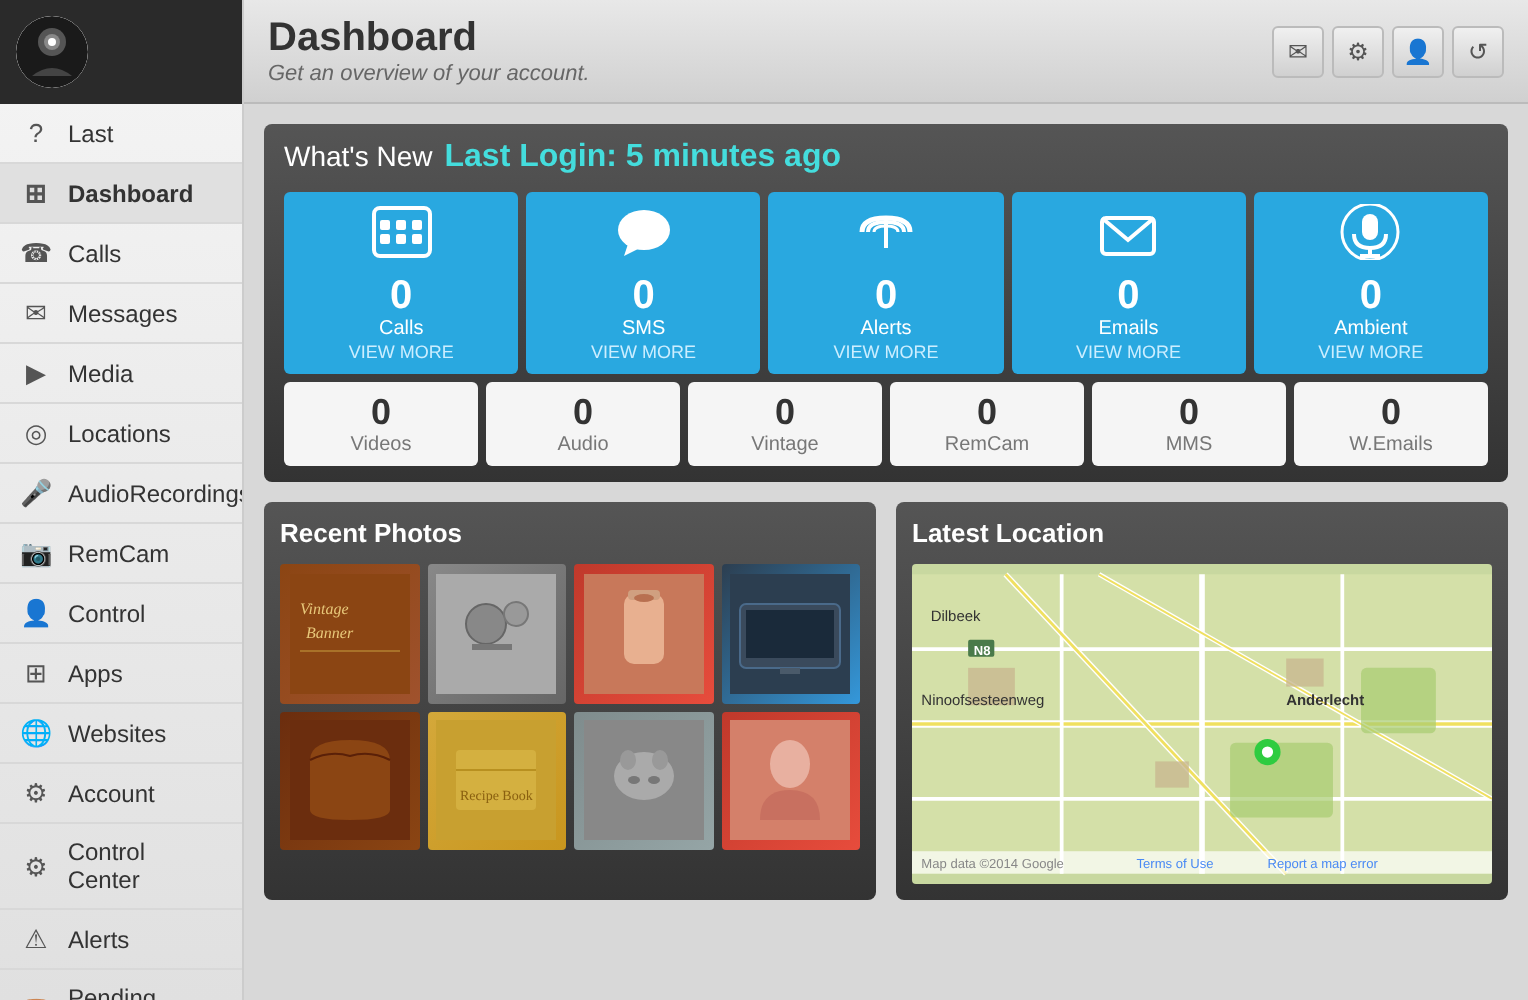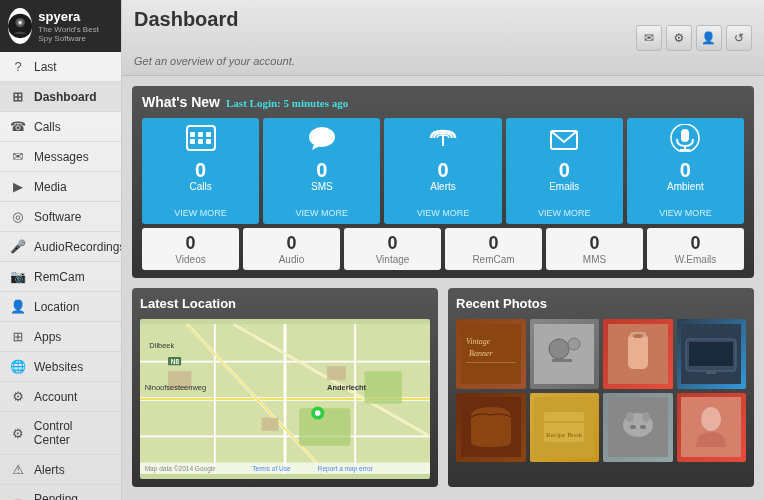--- a/index.html
+++ b/index.html
@@ -58,21 +58,21 @@
     
     #topbar {
       background: linear-gradient(to bottom, #e8e8e8, #d0d0d0);
       padding: 8px 12px;
       display: flex;
       align-items: center;
       justify-content: space-between;
       border-bottom: 1px solid #bbb;
     }
     #page-title-area h1 { font-size: 20px; color: #333; font-weight: bold; }
-    #page-subtitle { font-size: 11px; color: #666; font-style: italic; margin-top: 24px; }
+    #page-subtitle { font-size: 11px; color: #666; font-style: italic; }
     #topbar-icons { display: flex; gap: 4px; }
     .topbar-btn {
       width: 26px; height: 26px;
       background: linear-gradient(to bottom, #f0f0f0, #d0d0d0);
       border: 1px solid #bbb;
       border-radius: 3px;
       display: flex; align-items: center; justify-content: center;
       cursor: pointer; font-size: 12px; color: #555;
     }
 
@@ -86,39 +86,39 @@
       gap: 10px;
     }
 
     
     #whats-new {
       background: linear-gradient(to bottom, #555, #333);
       border-radius: 4px;
       padding: 8px 10px;
     }
     #whats-new-header { display: flex; align-items: baseline; gap: 6px; margin-bottom: 8px; }
-    #whats-new-title { color: #fff; font-size: 14px; font-weight: bold; text-align: right; }
-    #last-login { color: #4dd; font-size: 11px; font-family: Liberation Serif, serif; }
+    #whats-new-title { color: #fff; font-size: 14px; font-weight: normal; text-align: right; }
+    #last-login { color: #4dd; font-size: 16px; }
     #last-login span { color: #4dd; font-weight: bold; }
 
     .stat-row { display: flex; gap: 4px; margin-bottom: 4px; }
     .stat-box {
       flex: 1;
       background: #29a8e0;
       border-radius: 3px;
       padding: 6px 4px;
       display: flex;
       flex-direction: column;
       align-items: center;
       color: #fff;
     }
     .stat-box-icon { font-size: 22px; margin-bottom: 2px; }
     .stat-box-count { font-size: 20px; font-weight: bold; line-height: 1; }
     .stat-box-label { font-size: 10px; margin-top: 1px; }
-    .stat-view-more { font-size: 9px; color: #cef; margin-top: 16px; cursor: pointer; text-transform: uppercase; }
+    .stat-view-more { font-size: 9px; color: #cef; margin-top: 1px; cursor: pointer; text-transform: uppercase; }
 
     .stat-row-small { display: flex; gap: 4px; }
     .stat-small {
       flex: 1;
       background: #f5f5f5;
       border-radius: 3px;
       padding: 5px 4px;
       display: flex;
       flex-direction: column;
       align-items: center;
@@ -178,24 +178,20 @@
   <div id="logo-area">
     <div id="logo-icon">
       <svg width="36" height="36" viewBox="0 0 36 36">
         <circle cx="18" cy="18" r="18" fill="#1a1a1a"></circle>
         <circle cx="18" cy="13" r="7" fill="#555"></circle>
         <circle cx="18" cy="13" r="4" fill="#888"></circle>
         <circle cx="18" cy="13" r="2" fill="#fff"></circle>
         <path d="M8 30 Q18 22 28 30" fill="#444"></path>
       </svg>
     </div>
-    <div>
-      <div id="logo-text">spyera</div>
-      <div id="logo-sub">The World's Best Spy Software</div>
-    </div>
   </div>
 
   <div class="nav-item">
     <span class="nav-icon">?</span>
     <span>Last</span>
   </div>
   <div class="nav-item active">
     <span class="nav-icon">⊞</span>
     <span>Dashboard</span>
   </div>
@@ -206,33 +202,33 @@
   <div class="nav-item">
     <span class="nav-icon">✉</span>
     <span>Messages</span>
   </div>
   <div class="nav-item">
     <span class="nav-icon">▶</span>
     <span>Media</span>
   </div>
   <div class="nav-item">
     <span class="nav-icon">◎</span>
-    <span>Software</span>
+    <span>Locations</span>
   </div>
   <div class="nav-item">
     <span class="nav-icon">🎤</span>
     <span>AudioRecordings</span>
   </div>
   <div class="nav-item">
     <span class="nav-icon">📷</span>
     <span>RemCam</span>
   </div>
   <div class="nav-item">
     <span class="nav-icon">👤</span>
-    <span>Location</span>
+    <span>Control</span>
   </div>
   <div class="nav-item">
     <span class="nav-icon">⊞</span>
     <span>Apps</span>
   </div>
   <div class="nav-item">
     <span class="nav-icon">🌐</span>
     <span>Websites</span>
   </div>
   <div class="nav-item">
@@ -375,20 +371,90 @@
         </div>
         <div class="stat-small">
           <div class="stat-small-count">0</div>
           <div class="stat-small-label">W.Emails</div>
         </div>
       </div>
     </div>
 
     <div id="bottom-panels">
 
+      <div id="recent-photos">
+        <div id="recent-photos-title">Recent Photos</div>
+        <div class="photo-grid">
+          <div class="photo-thumb photo-thumb-1">
+            <svg width="60" height="60" viewBox="0 0 60 60">
+              <rect width="60" height="60" fill="#8B4513"></rect>
+              <text x="5" y="20" font-size="8" fill="#e8c87a" font-family="serif" font-style="italic">Vintage</text>
+              <text x="8" y="32" font-size="8" fill="#e8c87a" font-family="serif" font-style="italic">Banner</text>
+              <rect x="5" y="38" width="50" height="1" fill="#c8a040" opacity="0.5"></rect>
+            </svg>
+          </div>
+          <div class="photo-thumb photo-thumb-2">
+            <svg width="60" height="60" viewBox="0 0 60 60">
+              <rect width="60" height="60" fill="#aaa"></rect>
+              <circle cx="25" cy="25" r="10" fill="#888" stroke="#666" stroke-width="1"></circle>
+              <rect x="18" y="35" width="20" height="3" fill="#777"></rect>
+              <circle cx="40" cy="20" r="6" fill="#999" stroke="#777" stroke-width="1"></circle>
+            </svg>
+          </div>
+          <div class="photo-thumb photo-thumb-3">
+            <svg width="60" height="60" viewBox="0 0 60 60">
+              <rect width="60" height="60" fill="#c8785a"></rect>
+              <rect x="20" y="10" width="20" height="35" rx="5" fill="#e8b090"></rect>
+              <rect x="22" y="8" width="16" height="5" rx="2" fill="#d0a080"></rect>
+              <ellipse cx="30" cy="12" rx="5" ry="2" fill="#b87050"></ellipse>
+            </svg>
+          </div>
+          <div class="photo-thumb photo-thumb-4">
+            <svg width="60" height="60" viewBox="0 0 60 60">
+              <rect width="60" height="60" fill="#2c3e50"></rect>
+              <rect x="5" y="15" width="50" height="32" rx="3" fill="#3a4a5c" stroke="#4a6a8a" stroke-width="1"></rect>
+              <rect x="8" y="18" width="44" height="24" fill="#1a2a3a"></rect>
+              <rect x="25" y="47" width="10" height="3" fill="#4a5a6a"></rect>
+            </svg>
+          </div>
+          <div class="photo-thumb photo-thumb-5">
+            <svg width="60" height="60" viewBox="0 0 60 60">
+              <rect width="60" height="60" fill="#6b2d0e"></rect>
+              <path d="M10 20 Q10 10 30 10 Q50 10 50 20 L50 45 Q50 50 30 50 Q10 50 10 45 Z" fill="#8B4513"></path>
+              <path d="M10 20 Q20 15 30 18 Q40 15 50 20" stroke="#5a2008" stroke-width="1" fill="none"></path>
+            </svg>
+          </div>
+          <div class="photo-thumb photo-thumb-6">
+            <svg width="60" height="60" viewBox="0 0 60 60">
+              <rect width="60" height="60" fill="#c8a030"></rect>
+              <rect x="10" y="15" width="40" height="30" rx="2" fill="#d4b040"></rect>
+              <line x1="10" y1="25" x2="50" y2="25" stroke="#b89020" stroke-width="1"></line>
+              <text x="12" y="40" font-size="7" fill="#8a6010" font-family="serif">Recipe Book</text>
+            </svg>
+          </div>
+          <div class="photo-thumb photo-thumb-7">
+            <svg width="60" height="60" viewBox="0 0 60 60">
+              <rect width="60" height="60" fill="#888"></rect>
+              <ellipse cx="30" cy="28" rx="15" ry="12" fill="#aaa"></ellipse>
+              <ellipse cx="22" cy="20" rx="4" ry="5" fill="#999"></ellipse>
+              <ellipse cx="38" cy="20" rx="4" ry="5" fill="#999"></ellipse>
+              <ellipse cx="25" cy="30" rx="3" ry="2" fill="#777"></ellipse>
+              <ellipse cx="35" cy="30" rx="3" ry="2" fill="#777"></ellipse>
+            </svg>
+          </div>
+          <div class="photo-thumb photo-thumb-8">
+            <svg width="60" height="60" viewBox="0 0 60 60">
+              <rect width="60" height="60" fill="#d4806a"></rect>
+              <ellipse cx="30" cy="22" rx="10" ry="12" fill="#e8b0a0"></ellipse>
+              <path d="M15 50 Q15 35 30 35 Q45 35 45 50" fill="#c87060"></path>
+            </svg>
+          </div>
+        </div>
+      </div>
+
       <div id="latest-location">
         <div id="latest-location-title">Latest Location</div>
         <div id="map-container">
           <svg width="100%" height="100%" viewBox="0 0 310 160" xmlns="http://www.w3.org/2000/svg">
 
             <rect width="310" height="160" fill="#d4e0a8"></rect>
 
             <line x1="0" y1="80" x2="310" y2="80" stroke="#fff" stroke-width="4"></line>
             <line x1="0" y1="80" x2="310" y2="80" stroke="#f0e060" stroke-width="2"></line>
             <line x1="155" y1="0" x2="155" y2="160" stroke="#fff" stroke-width="3"></line>
@@ -419,86 +485,16 @@
             <circle cx="190" cy="95" r="7" fill="#2ecc40"></circle>
             <circle cx="190" cy="95" r="3" fill="#fff"></circle>
 
             <rect x="0" y="148" width="310" height="12" fill="rgba(255,255,255,0.7)"></rect>
             <text x="5" y="157" font-size="7" fill="#888">Map data ©2014 Google</text>
             <text x="120" y="157" font-size="7" fill="#4a8af4">Terms of Use</text>
             <text x="190" y="157" font-size="7" fill="#4a8af4">Report a map error</text>
           </svg>
         </div>
       </div>
-
-      <div id="recent-photos">
-        <div id="recent-photos-title">Recent Photos</div>
-        <div class="photo-grid">
-          <div class="photo-thumb photo-thumb-1">
-            <svg width="60" height="60" viewBox="0 0 60 60">
-              <rect width="60" height="60" fill="#8B4513"></rect>
-              <text x="5" y="20" font-size="8" fill="#e8c87a" font-family="serif" font-style="italic">Vintage</text>
-              <text x="8" y="32" font-size="8" fill="#e8c87a" font-family="serif" font-style="italic">Banner</text>
-              <rect x="5" y="38" width="50" height="1" fill="#c8a040" opacity="0.5"></rect>
-            </svg>
-          </div>
-          <div class="photo-thumb photo-thumb-2">
-            <svg width="60" height="60" viewBox="0 0 60 60">
-              <rect width="60" height="60" fill="#aaa"></rect>
-              <circle cx="25" cy="25" r="10" fill="#888" stroke="#666" stroke-width="1"></circle>
-              <rect x="18" y="35" width="20" height="3" fill="#777"></rect>
-              <circle cx="40" cy="20" r="6" fill="#999" stroke="#777" stroke-width="1"></circle>
-            </svg>
-          </div>
-          <div class="photo-thumb photo-thumb-3">
-            <svg width="60" height="60" viewBox="0 0 60 60">
-              <rect width="60" height="60" fill="#c8785a"></rect>
-              <rect x="20" y="10" width="20" height="35" rx="5" fill="#e8b090"></rect>
-              <rect x="22" y="8" width="16" height="5" rx="2" fill="#d0a080"></rect>
-              <ellipse cx="30" cy="12" rx="5" ry="2" fill="#b87050"></ellipse>
-            </svg>
-          </div>
-          <div class="photo-thumb photo-thumb-4">
-            <svg width="60" height="60" viewBox="0 0 60 60">
-              <rect width="60" height="60" fill="#2c3e50"></rect>
-              <rect x="5" y="15" width="50" height="32" rx="3" fill="#3a4a5c" stroke="#4a6a8a" stroke-width="1"></rect>
-              <rect x="8" y="18" width="44" height="24" fill="#1a2a3a"></rect>
-              <rect x="25" y="47" width="10" height="3" fill="#4a5a6a"></rect>
-            </svg>
-          </div>
-          <div class="photo-thumb photo-thumb-5">
-            <svg width="60" height="60" viewBox="0 0 60 60">
-              <rect width="60" height="60" fill="#6b2d0e"></rect>
-              <path d="M10 20 Q10 10 30 10 Q50 10 50 20 L50 45 Q50 50 30 50 Q10 50 10 45 Z" fill="#8B4513"></path>
-              <path d="M10 20 Q20 15 30 18 Q40 15 50 20" stroke="#5a2008" stroke-width="1" fill="none"></path>
-            </svg>
-          </div>
-          <div class="photo-thumb photo-thumb-6">
-            <svg width="60" height="60" viewBox="0 0 60 60">
-              <rect width="60" height="60" fill="#c8a030"></rect>
-              <rect x="10" y="15" width="40" height="30" rx="2" fill="#d4b040"></rect>
-              <line x1="10" y1="25" x2="50" y2="25" stroke="#b89020" stroke-width="1"></line>
-              <text x="12" y="40" font-size="7" fill="#8a6010" font-family="serif">Recipe Book</text>
-            </svg>
-          </div>
-          <div class="photo-thumb photo-thumb-7">
-            <svg width="60" height="60" viewBox="0 0 60 60">
-              <rect width="60" height="60" fill="#888"></rect>
-              <ellipse cx="30" cy="28" rx="15" ry="12" fill="#aaa"></ellipse>
-              <ellipse cx="22" cy="20" rx="4" ry="5" fill="#999"></ellipse>
-              <ellipse cx="38" cy="20" rx="4" ry="5" fill="#999"></ellipse>
-              <ellipse cx="25" cy="30" rx="3" ry="2" fill="#777"></ellipse>
-              <ellipse cx="35" cy="30" rx="3" ry="2" fill="#777"></ellipse>
-            </svg>
-          </div>
-          <div class="photo-thumb photo-thumb-8">
-            <svg width="60" height="60" viewBox="0 0 60 60">
-              <rect width="60" height="60" fill="#d4806a"></rect>
-              <ellipse cx="30" cy="22" rx="10" ry="12" fill="#e8b0a0"></ellipse>
-              <path d="M15 50 Q15 35 30 35 Q45 35 45 50" fill="#c87060"></path>
-            </svg>
-          </div>
-        </div>
-      </div>
     </div>
 
   </div>
 </div>
 
 </body></html>

